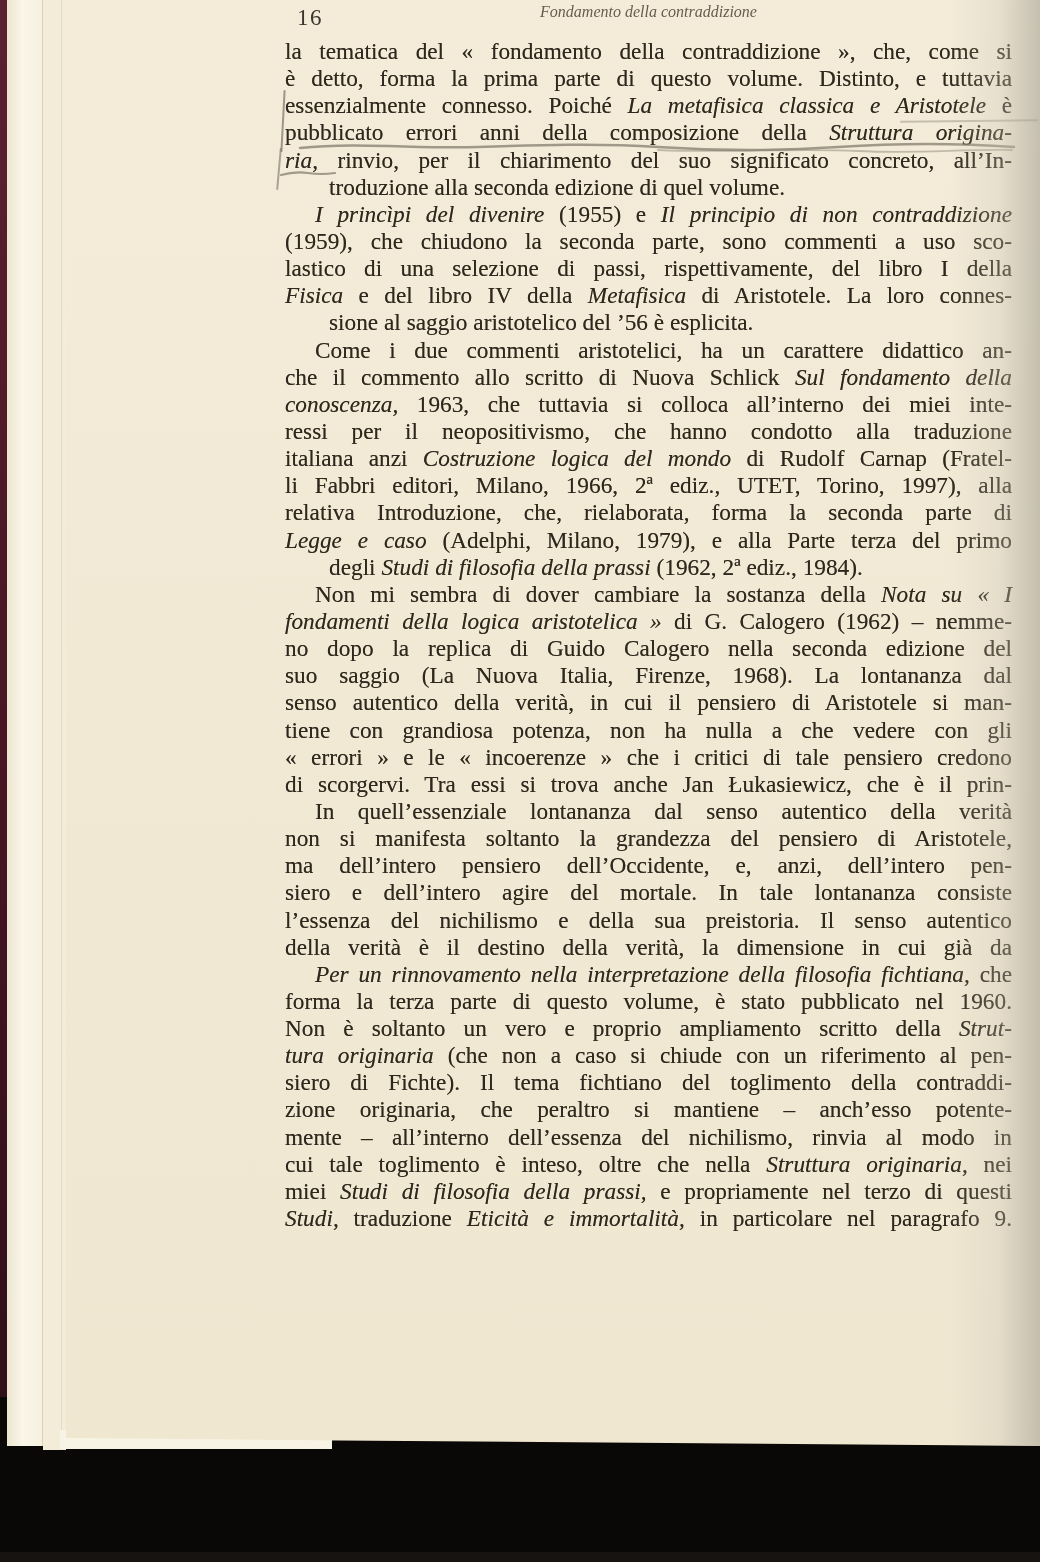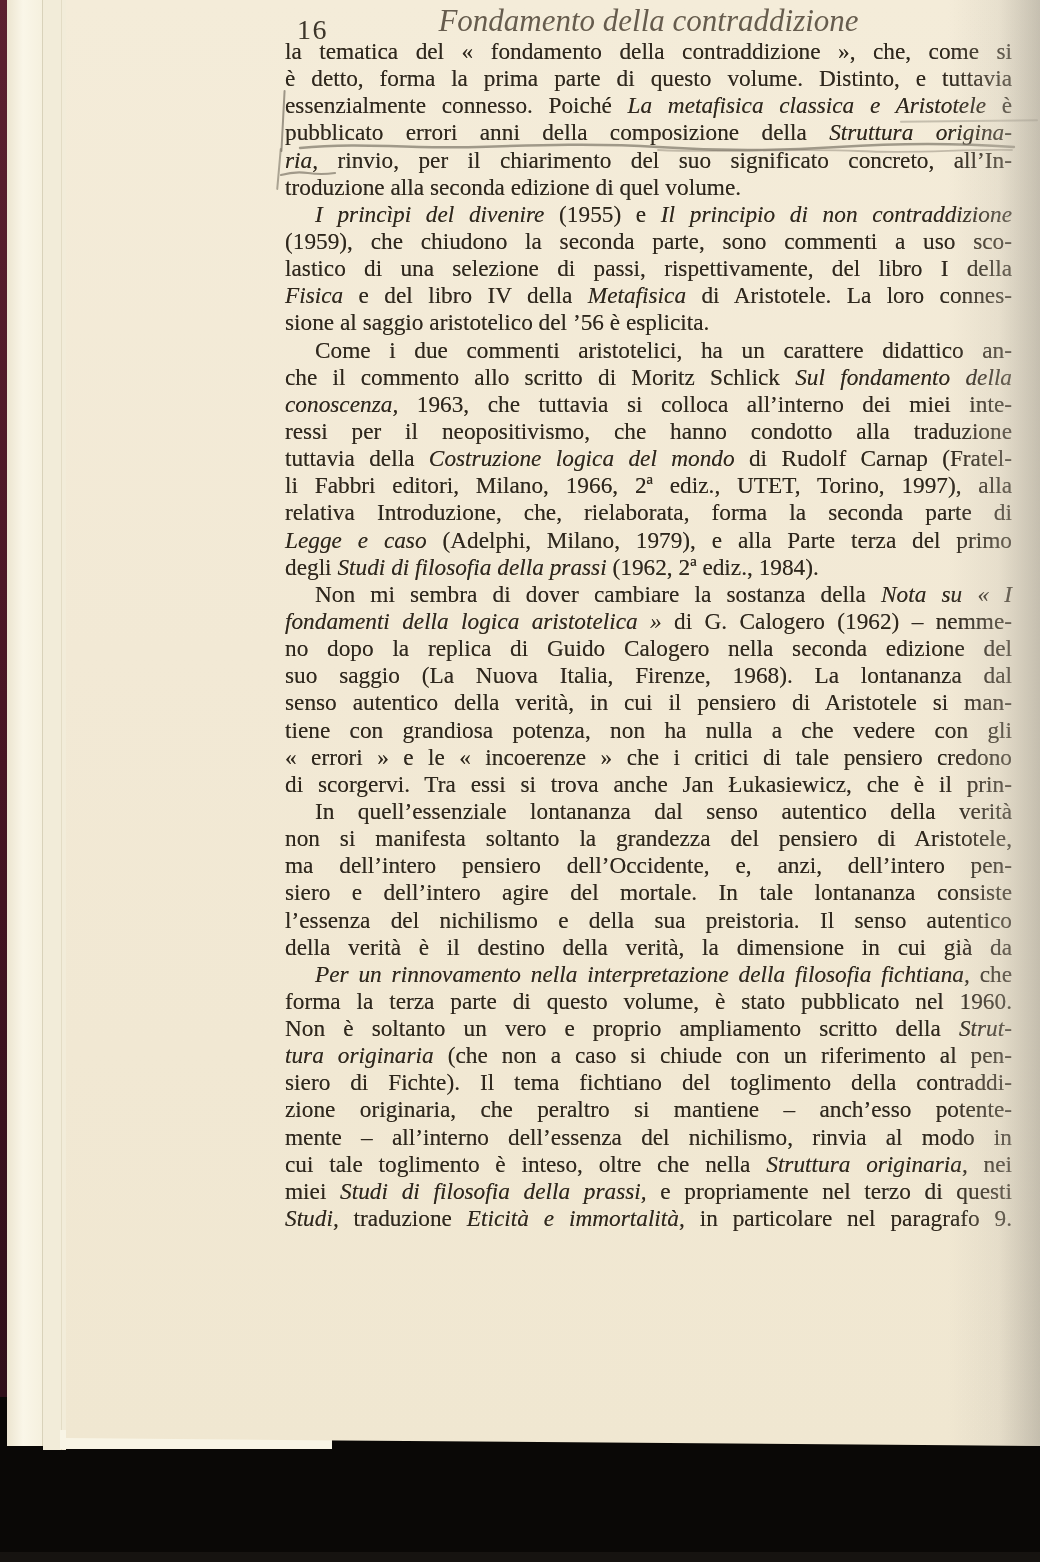--- a/index.html
+++ b/index.html
@@ -24,31 +24,31 @@
     background:linear-gradient(180deg,#f4ecd9 0%,#f2e9d5 45%,#f0e7d1 100%);
     clip-path:polygon(0 0,100% 0,100% 100%,28% 99.62%,0 99.45%);
   }
   .gutter-shadow{position:absolute;right:0;top:0;width:92px;height:1446px;pointer-events:none;
     background:linear-gradient(90deg,rgba(200,193,178,0) 0%,rgba(188,182,168,0.22) 55%,rgba(160,155,143,0.55) 100%);}
   .text-fade{position:absolute;left:880px;top:0;width:160px;height:1446px;pointer-events:none;
     background:linear-gradient(90deg,rgba(242,233,213,0) 0%,rgba(242,233,213,0.18) 55%,rgba(238,229,209,0.42) 100%);}
 
   
   .header-row{position:absolute;left:219px;top:2px;width:727px;height:32px;color:#53493b;}
-  .page-number{position:absolute;left:12px;top:12px;font-size:28px;letter-spacing:1.5px;color:#3d362b;}
+  .page-number{position:absolute;left:12px;top:3px;font-size:23px;letter-spacing:1.5px;color:#3d362b;}
   .running-title{position:absolute;left:0;top:1px;width:100%;text-align:center;
-    font-style:italic;font-size:31px;opacity:.88;}
+    font-style:italic;font-size:16px;opacity:.88;}
 
   .text-block{
     position:absolute;left:219px;top:38px;width:727px;
     font-size:23.3px;line-height:27.15px;color:#2e271d;
     text-shadow:0 0 .4px rgba(55,45,32,.55);
   }
   .line{height:27.15px;white-space:nowrap;text-align:justify;text-align-last:justify;text-justify:inter-word;overflow:visible;}
-  .line.flush{text-align-last:left;}
+  .line.flush{text-align-last:left;margin-left:44px;}
   .line.indent{text-indent:30px;}
   .it{font-style:italic;}
 
   
   .pencil{position:absolute;pointer-events:none;}
   .vmark{width:2.3px;border-radius:2px;background:rgba(116,109,96,.68);}
   .hline{height:2px;border-radius:2px;background:rgba(128,122,109,.5);}
 </style>
 </head>
 <body>
@@ -72,24 +72,24 @@
       <div class="line"><span>essenzialmente connesso. Poiché </span><span class="it">La metafisica classica e Aristotele</span><span> è</span></div>
       <div class="line"><span>pubblicato errori anni della composizione della </span><span class="it">Struttura origina-</span></div>
       <div class="line"><span class="it">ria,</span><span> rinvio, per il chiarimento del suo significato concreto, all’In-</span></div>
       <div class="line flush"><span>troduzione alla seconda edizione di quel volume.</span></div>
       <div class="line indent"><span class="it">I princìpi del divenire</span><span> (1955) e </span><span class="it">Il principio di non contraddizione</span></div>
       <div class="line"><span>(1959), che chiudono la seconda parte, sono commenti a uso sco-</span></div>
       <div class="line"><span>lastico di una selezione di passi, rispettivamente, del libro I della</span></div>
       <div class="line"><span class="it">Fisica</span><span> e del libro IV della </span><span class="it">Metafisica</span><span> di Aristotele. La loro connes-</span></div>
       <div class="line flush"><span>sione al saggio aristotelico del ’56 è esplicita.</span></div>
       <div class="line indent"><span>Come i due commenti aristotelici, ha un carattere didattico an-</span></div>
-      <div class="line"><span>che il commento allo scritto di Moritz Schlick </span><span class="it">Sul fondamento della</span></div>
+      <div class="line"><span>che il commento allo scritto di Nuova Schlick </span><span class="it">Sul fondamento della</span></div>
       <div class="line"><span class="it">conoscenza,</span><span> 1963, che tuttavia si colloca all’interno dei miei inte-</span></div>
       <div class="line"><span>ressi per il neopositivismo, che hanno condotto alla traduzione</span></div>
-      <div class="line"><span>tuttavia della </span><span class="it">Costruzione logica del mondo</span><span> di Rudolf Carnap (Fratel-</span></div>
+      <div class="line"><span>italiana anzi </span><span class="it">Costruzione logica del mondo</span><span> di Rudolf Carnap (Fratel-</span></div>
       <div class="line"><span>li Fabbri editori, Milano, 1966, 2ª ediz., UTET, Torino, 1997), alla</span></div>
       <div class="line"><span>relativa Introduzione, che, rielaborata, forma la seconda parte di</span></div>
       <div class="line"><span class="it">Legge e caso</span><span> (Adelphi, Milano, 1979), e alla Parte terza del primo</span></div>
       <div class="line flush"><span>degli </span><span class="it">Studi di filosofia della prassi</span><span> (1962, 2ª ediz., 1984).</span></div>
       <div class="line indent"><span>Non mi sembra di dover cambiare la sostanza della </span><span class="it">Nota su « I</span></div>
       <div class="line"><span class="it">fondamenti della logica aristotelica »</span><span> di G. Calogero (1962) – nemme-</span></div>
       <div class="line"><span>no dopo la replica di Guido Calogero nella seconda edizione del</span></div>
       <div class="line"><span>suo saggio (La Nuova Italia, Firenze, 1968). La lontananza dal</span></div>
       <div class="line"><span>senso autentico della verità, in cui il pensiero di Aristotele si man-</span></div>
       <div class="line"><span>tiene con grandiosa potenza, non ha nulla a che vedere con gli</span></div>

